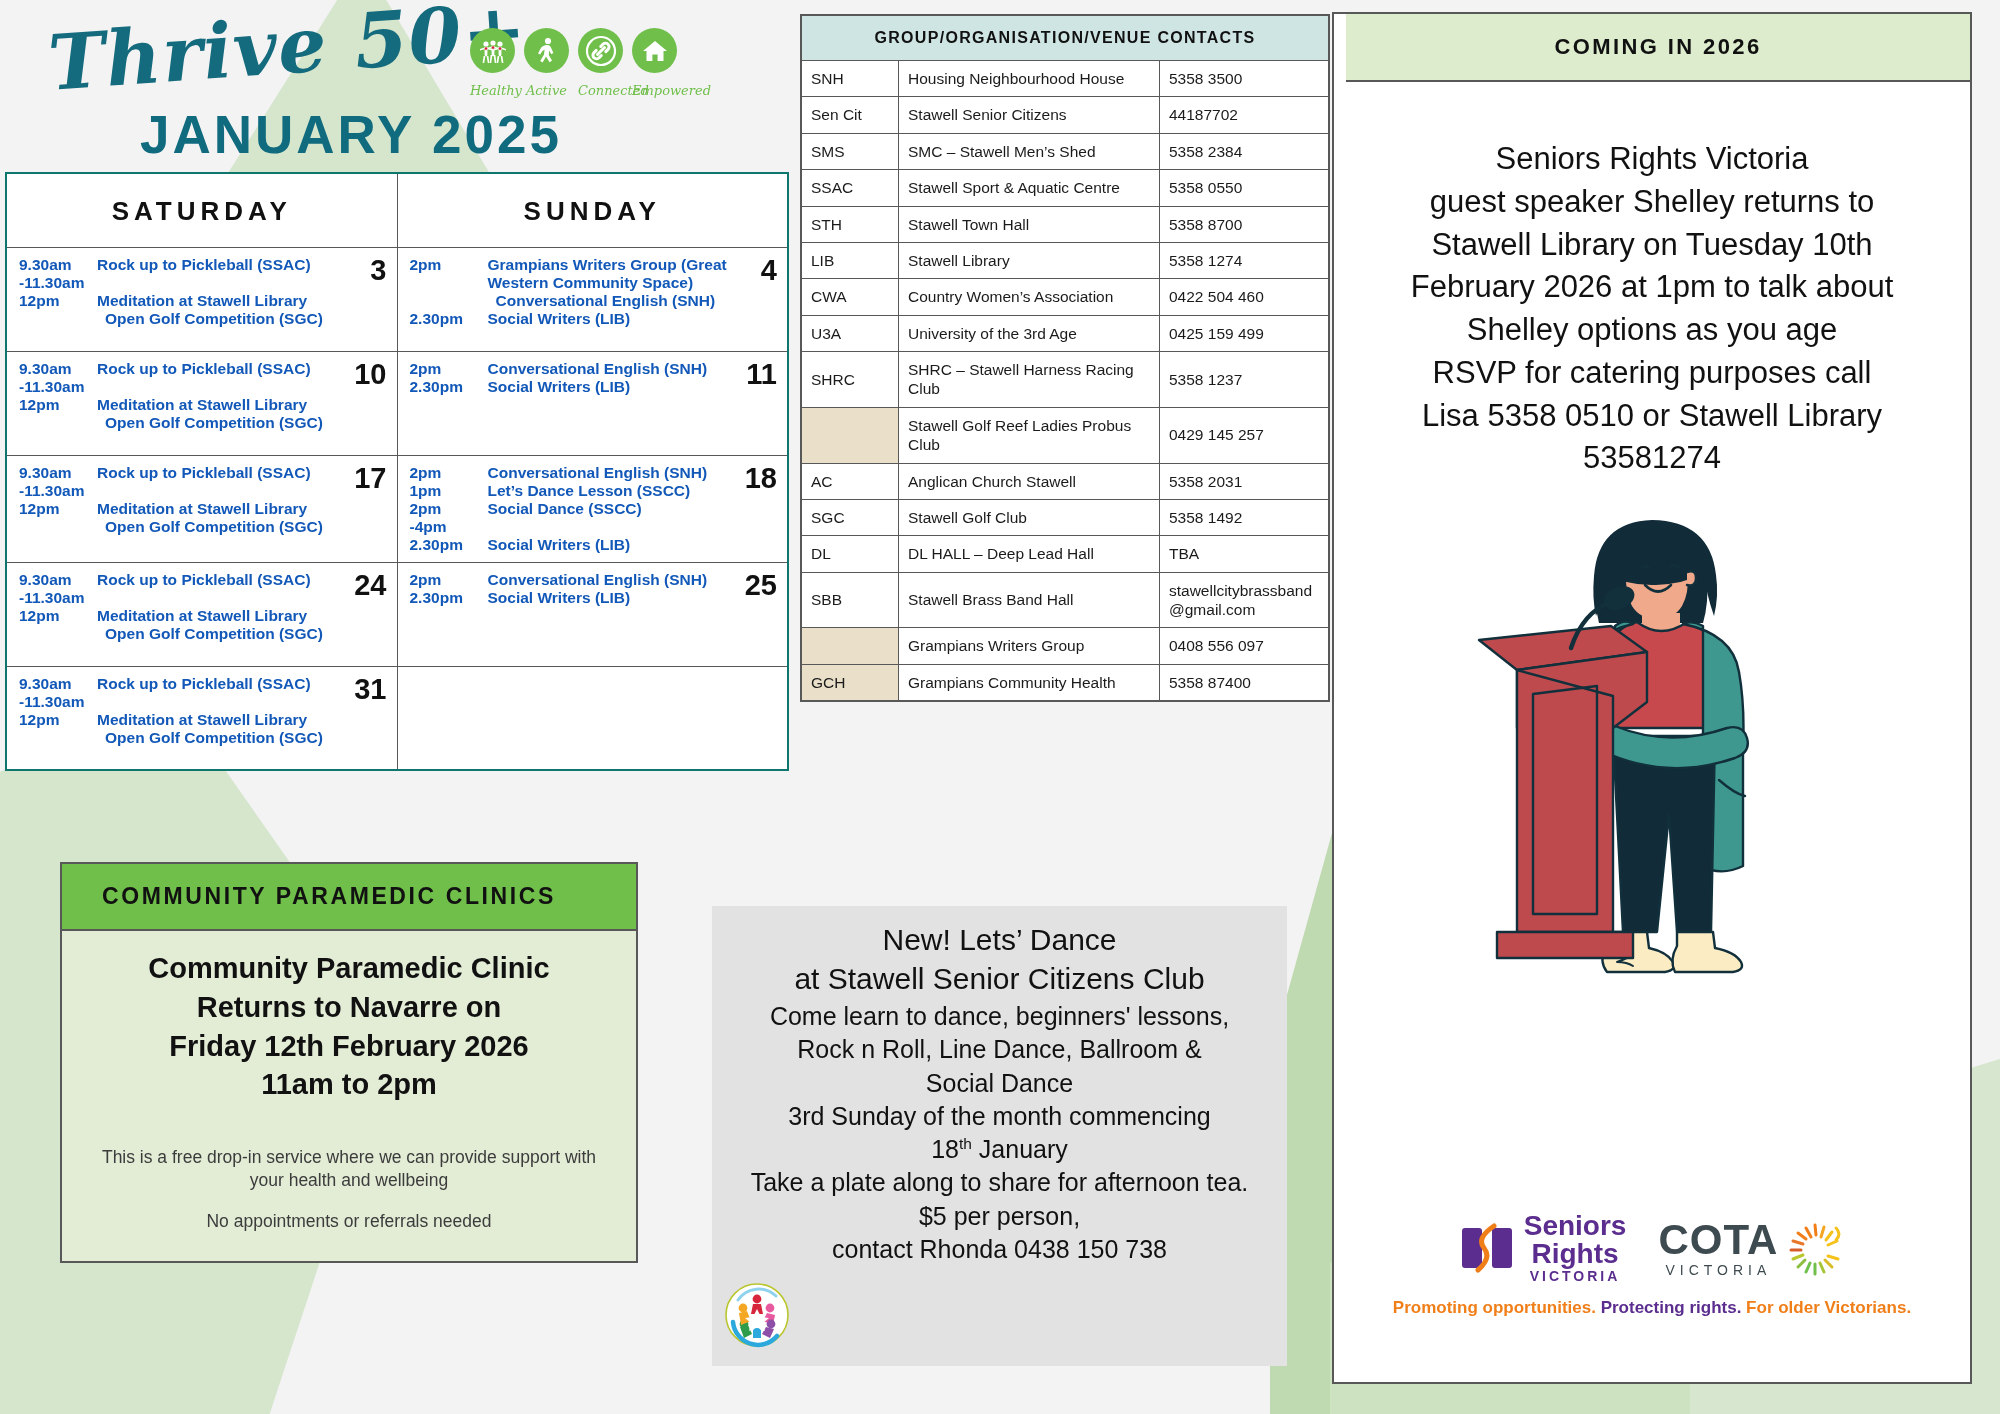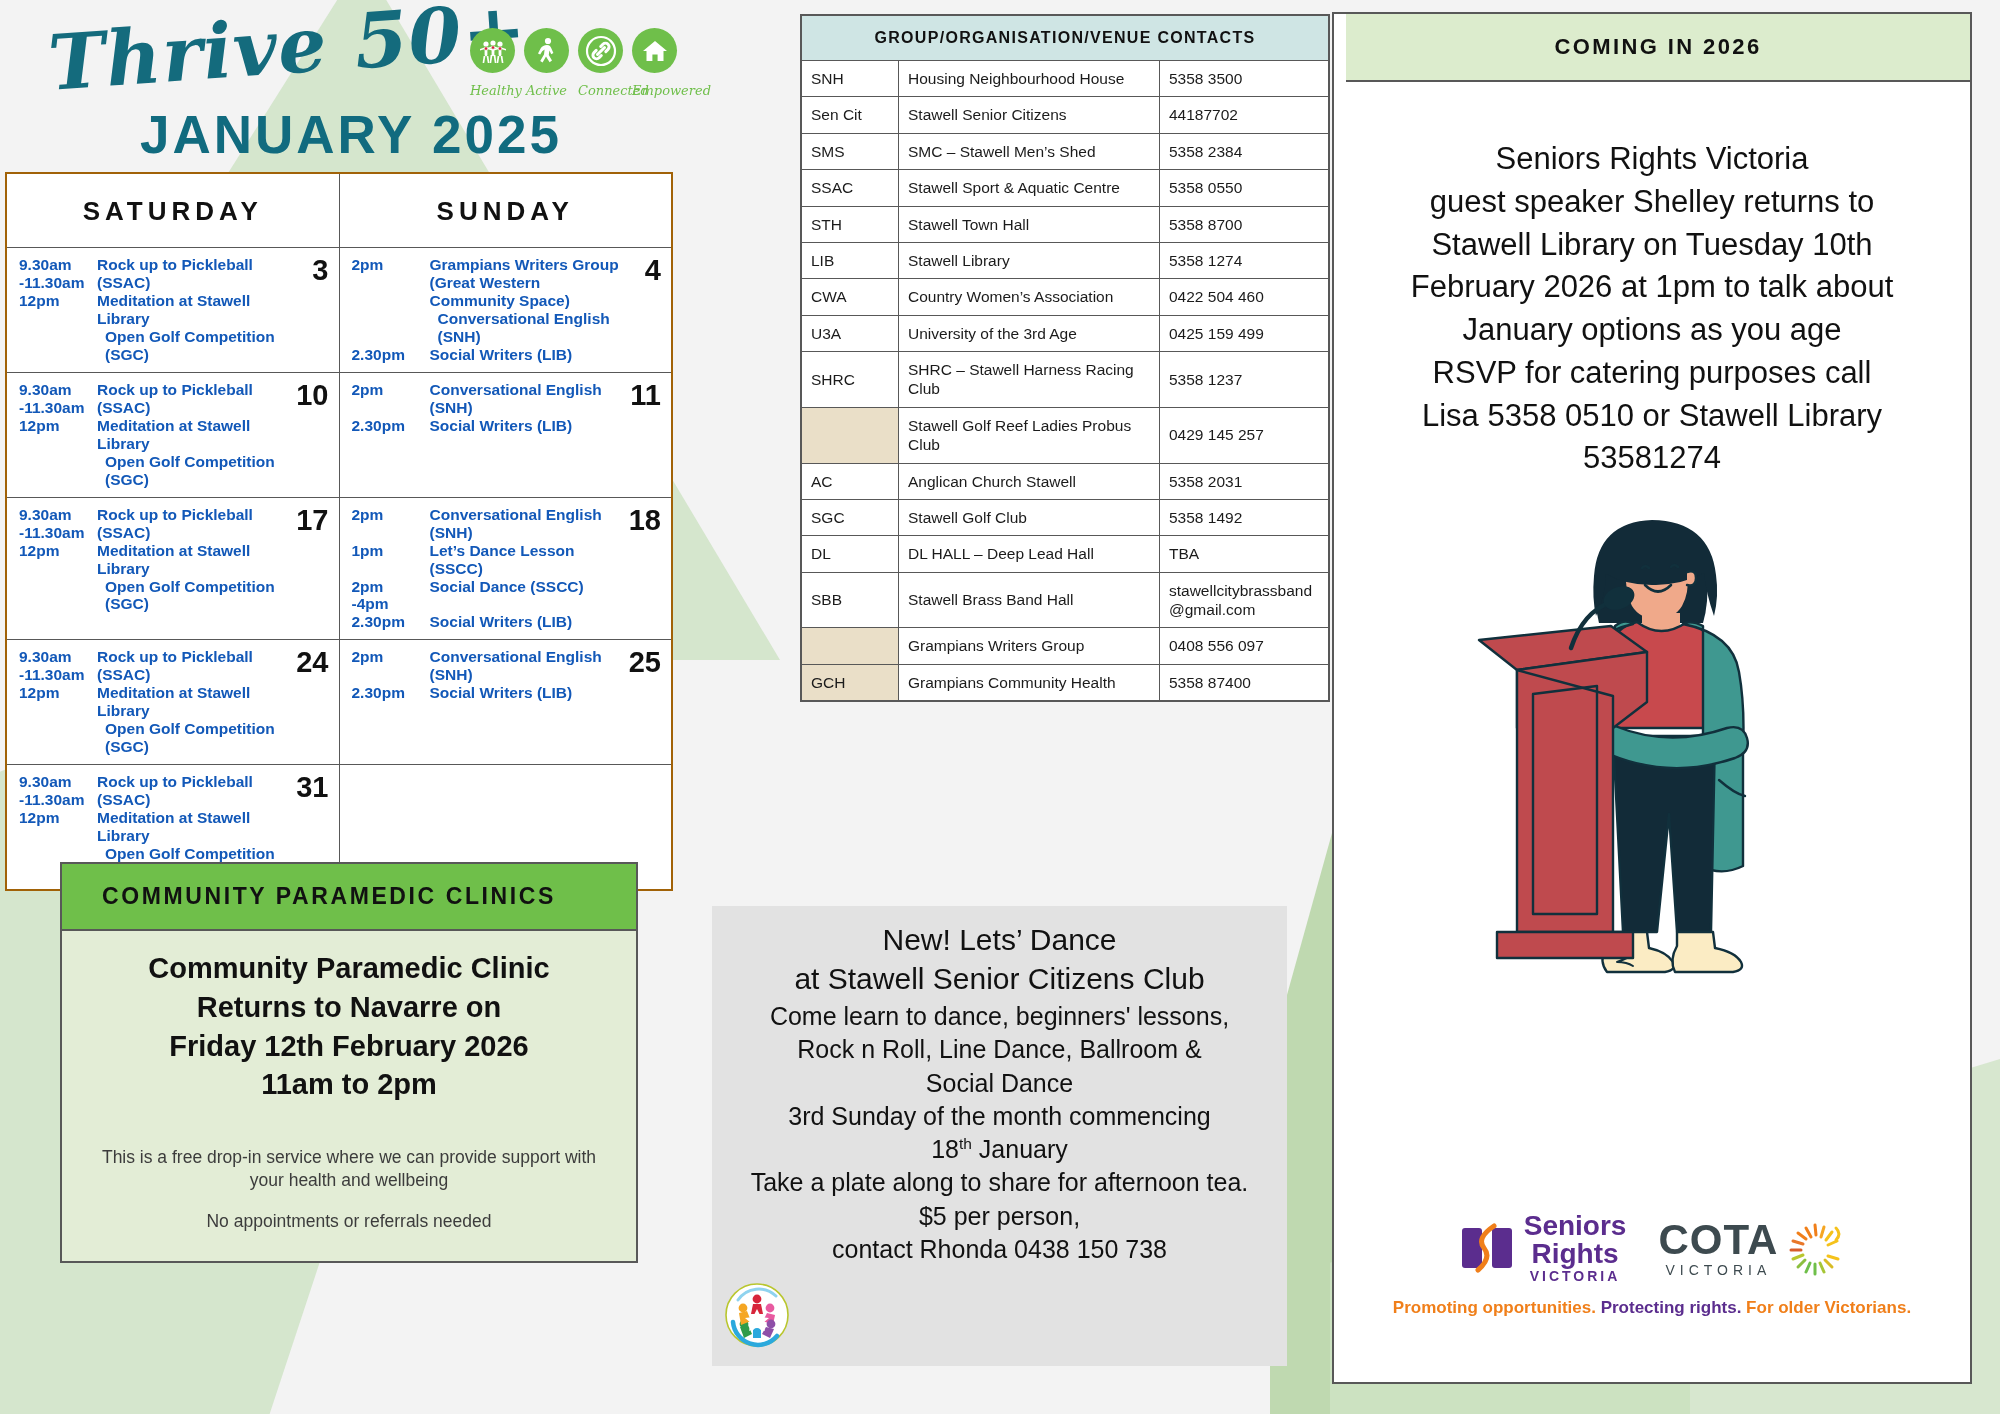--- a/index.html
+++ b/index.html
@@ -53,22 +53,22 @@
     width:45px;height:45px;border-radius:50%;background:#6fbf4a;
     display:flex;align-items:center;justify-content:center;color:#fff;
   }
   .pillar .cap{
     font-family:"DejaVu Serif", serif;font-style:italic;
     font-size:13px;color:#6fbf4a;margin-top:10px;white-space:nowrap;
   }
 
   
   #calendar{
-    position:absolute;left:5px;top:172px;width:668px;
-    z-index:4;background:#fff;border:2px solid #a16207;
+    position:absolute;left:5px;top:172px;width:784px;
+    z-index:4;background:#fff;border:2px solid #0f766e;
     border-collapse:collapse;
   }
   #calendar td,#calendar th{border:1px solid #585858;vertical-align:top;}
   .dayhead{
     text-align:center;font-size:26px;font-weight:bold;letter-spacing:5px;
     color:#111;padding:22px 0 20px;background:#fff;
   }
   .daycell{position:relative;padding:8px 10px 8px 12px;height:104px;width:50%;box-sizing:border-box;}
   .daynum{
     position:absolute;right:10px;top:6px;
@@ -480,21 +480,21 @@
     </tbody>
 </table>
 
 <div id="coming">
   <div id="coming-head">COMING IN 2026</div>
   <div id="coming-body">
       <div>Seniors Rights Victoria</div>
       <div>guest speaker Shelley returns to</div>
       <div>Stawell Library on Tuesday 10th</div>
       <div>February 2026 at 1pm to talk about</div>
-      <div>January options as you age</div>
+      <div>Shelley options as you age</div>
       <div>RSVP for catering purposes  call</div>
       <div>Lisa 5358 0510 or Stawell Library</div>
       <div>53581274</div>
     </div>
 
   <div id="speaker-art">
     <svg width="430" height="520" viewBox="0 0 430 520">
       <g stroke="#11303c" stroke-width="2.4" stroke-linejoin="round" stroke-linecap="round">
 
         <path d="M215 35 q-52 2 -56 52 q-2 30 3 48 l104 0 q6 -20 4 -48 q-4 -50 -55 -52 z" fill="#122b38" stroke="none"></path>

